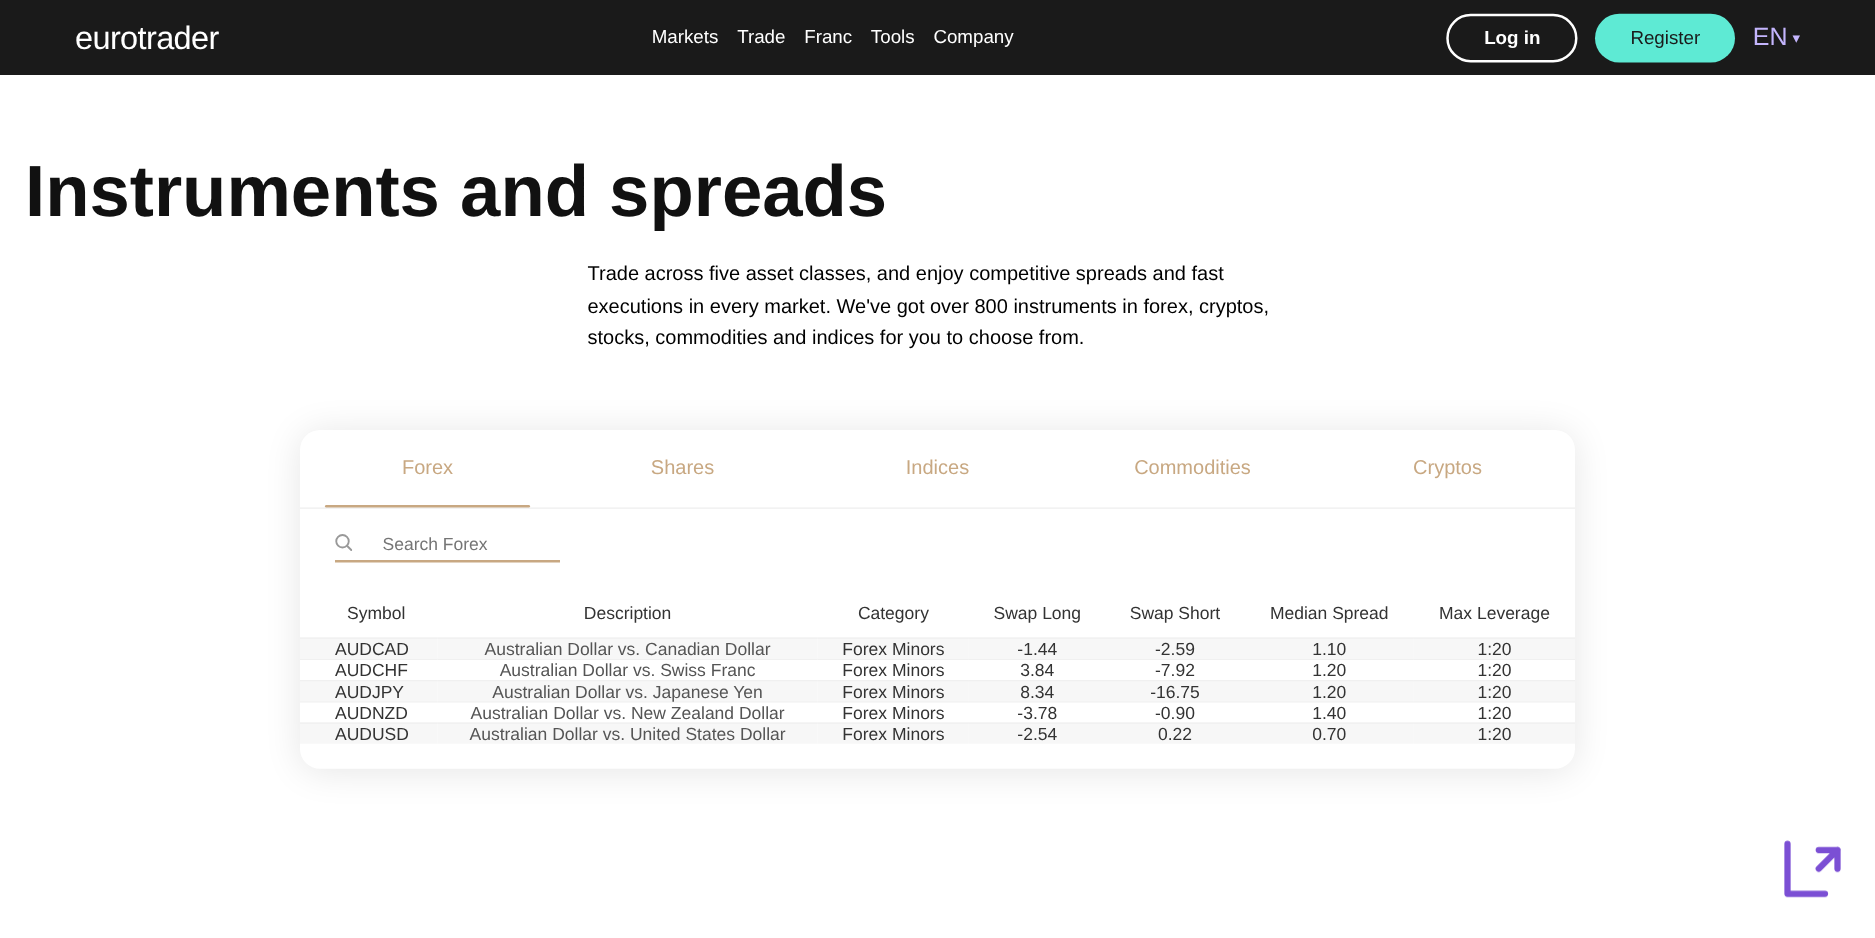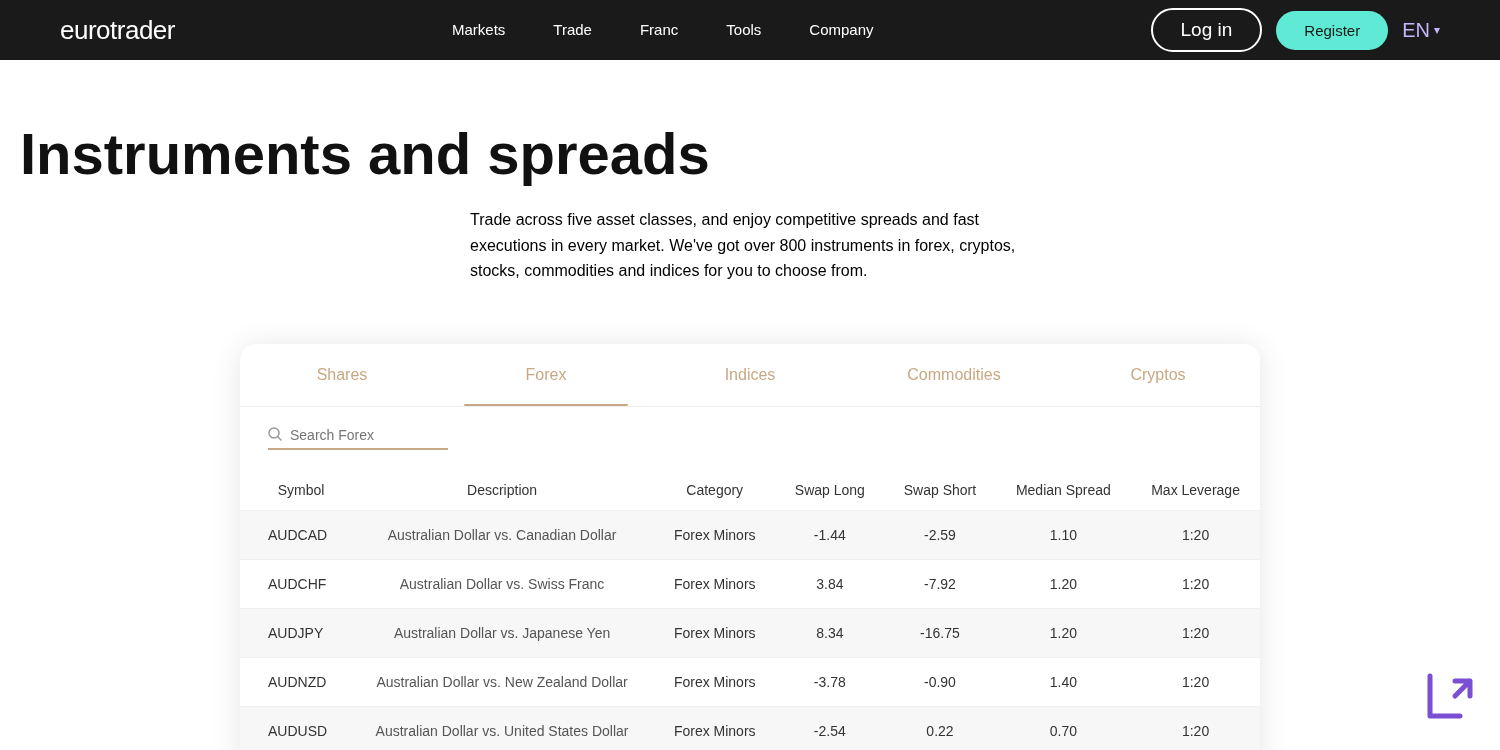--- a/index.html
+++ b/index.html
@@ -15,42 +15,42 @@
       height: 60px;
     }
     .navbar-logo {
       color: #fff;
       font-size: 26px;
       font-weight: 400;
       letter-spacing: -0.5px;
     }
     .navbar-nav {
       display: flex;
-      gap: 48px;
+      gap: 15px;
       list-style: none;
     }
     .navbar-nav li a {
       color: #fff;
       text-decoration: none;
       font-size: 15px;
     }
     .navbar-right {
       display: flex;
       align-items: center;
       gap: 14px;
     }
     .btn-login {
       background: transparent;
       border: 2px solid #fff;
       color: #fff;
       padding: 9px 28px;
       border-radius: 30px;
-      font-size: 19px;
+      font-size: 15px;
       cursor: pointer;
-      font-weight: 400;
+      font-weight: 700;
     }
     .btn-register {
       background: #5eead4;
       border: none;
       color: #1a1a1a;
       padding: 11px 28px;
       border-radius: 30px;
       font-size: 15px;
       cursor: pointer;
       font-weight: 500;
@@ -143,20 +143,21 @@
       color: #999;
       font-size: 14px;
     }
     .search-input {
       border: none;
       outline: none;
       font-size: 14px;
       color: #737373;
       width: 140px;
       background: transparent;
+      margin-left: 16px;
     }
 
     
     .data-table {
       width: 100%;
       border-collapse: collapse;
       margin-top: 10px;
     }
     .data-table thead tr th {
       font-size: 14px;
@@ -172,21 +173,21 @@
     .data-table tbody tr {
       border-top: 1px solid #f0f0f0;
     }
     .data-table tbody tr:nth-child(odd) {
       background: #f7f7f7;
     }
     .data-table tbody tr:nth-child(even) {
       background: #fff;
     }
     .data-table tbody tr td {
-      padding: 16px 16px;
+      padding: 0 16px;
       font-size: 14px;
       color: #333;
       text-align: center;
     }
     .data-table tbody tr td:first-child {
       text-align: left;
       padding-left: 28px;
       font-weight: 500;
     }
     .data-table tbody tr td:nth-child(2) {
@@ -220,22 +221,22 @@
 </nav>
 
 <section class="hero">
   <h1>Instruments and spreads</h1>
   <p>Trade across five asset classes, and enjoy competitive spreads and fast executions in every market. We've got over 800 instruments in forex, cryptos, stocks, commodities and indices for you to choose from.</p>
 </section>
 
 <div class="table-card">
 
   <div class="tabs">
+    <button class="tab active">Forex</button>
     <button class="tab">Shares</button>
-    <button class="tab active">Forex</button>
     <button class="tab">Indices</button>
     <button class="tab">Commodities</button>
     <button class="tab">Cryptos</button>
   </div>
 
   <div class="search-wrap">
     <div class="search-input-wrap">
       <span class="search-icon-svg">
         <svg width="14" height="14" viewBox="0 0 14 14" fill="none" xmlns="http://www.w3.org/2000/svg">
           <circle cx="6" cy="6" r="5" stroke="#999" stroke-width="1.5"></circle>

